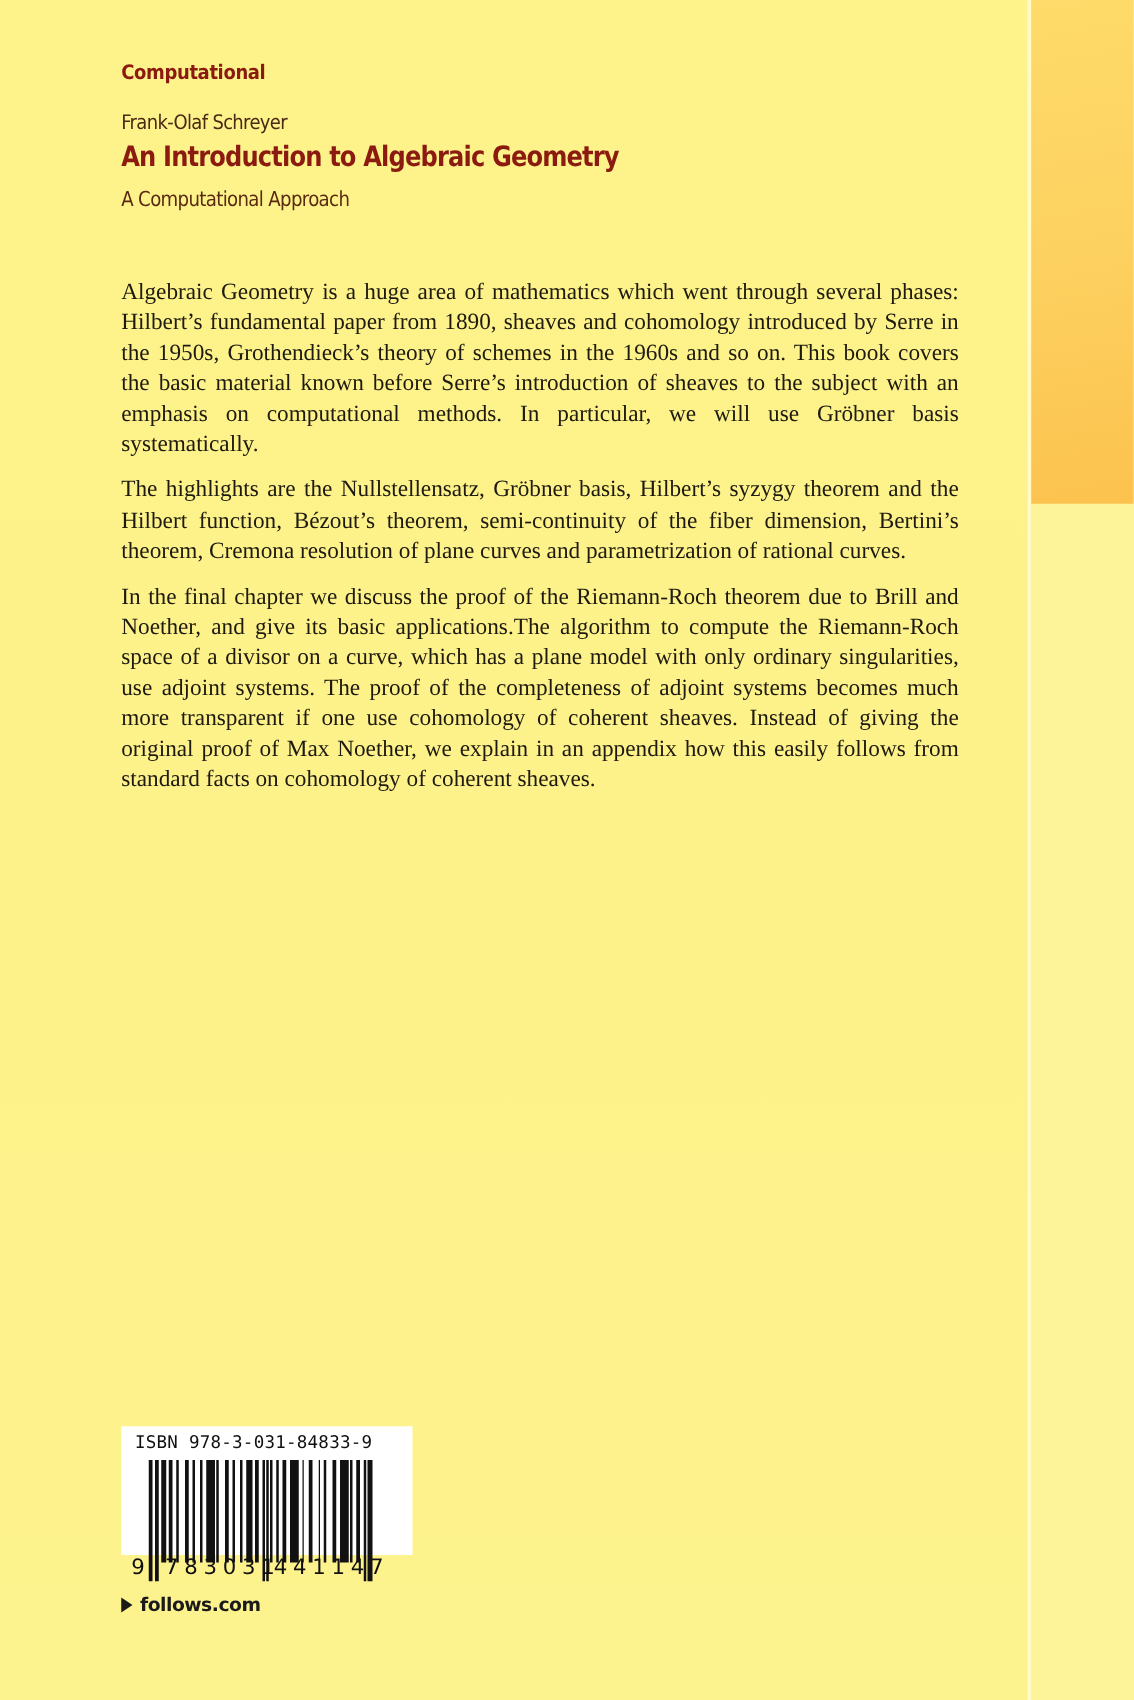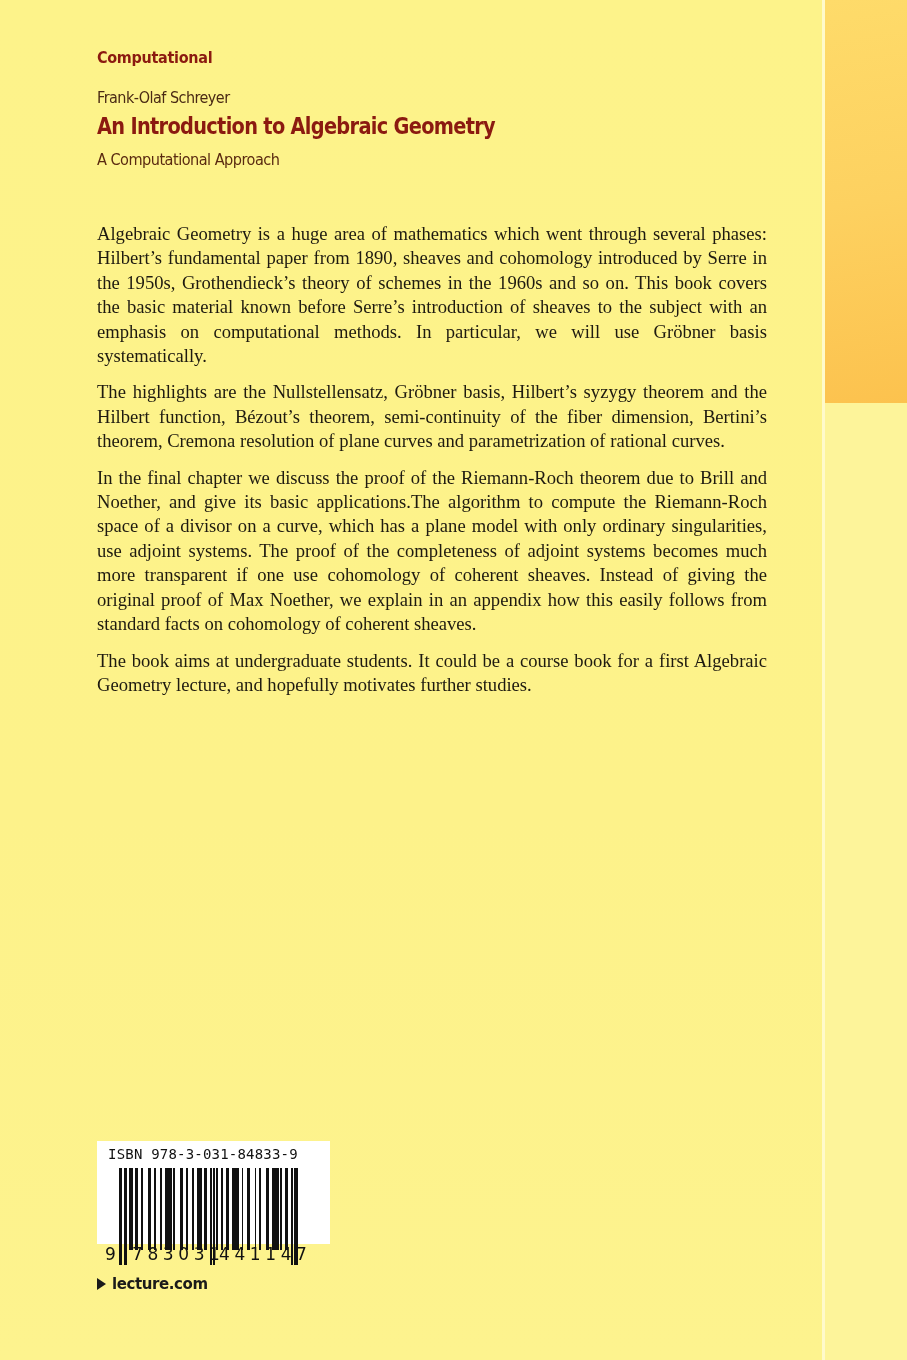--- a/index.html
+++ b/index.html
@@ -53,21 +53,20 @@
 
 <div class="series">Computational</div>
 <div class="author">Frank-Olaf Schreyer</div>
 <div class="title">An Introduction to Algebraic Geometry</div>
 <div class="subtitle">A Computational Approach</div>
 
 <div class="blurb">
   <p>Algebraic Geometry is a huge area of mathematics which went through several phases: Hilbert’s fundamental paper from 1890, sheaves and cohomology introduced by Serre in the 1950s, Grothendieck’s theory of schemes in the 1960s and so on. This book covers the basic material known before Serre’s introduction of sheaves to the subject with an emphasis on computational methods. In particular, we will use Gröbner basis systematically.</p>
   <p>The highlights are the Nullstellensatz, Gröbner basis, Hilbert’s syzygy theorem and the Hilbert function, Bézout’s theorem,  semi-continuity of the fiber dimension, Bertini’s theorem, Cremona resolution of plane curves and parametrization of rational curves.</p>
   <p>In the final chapter we discuss the proof of the Riemann-Roch theorem due to Brill and Noether, and give its basic applications.The algorithm to compute the Riemann-Roch space of a divisor on a curve, which has a plane model with only ordinary singularities, use adjoint systems. The proof of the completeness of adjoint systems becomes much more transparent if one use cohomology of coherent sheaves. Instead of giving the original proof of Max Noether, we explain in an appendix how this easily follows from standard facts on cohomology of coherent sheaves.</p>
-  <p>The book aims at undergraduate students. It could be a course book for a first Algebraic Geometry lecture, and hopefully motivates further studies.</p>
 </div>
 
 <div class="barcode-box">
   <div class="isbn-label">ISBN 978-3-031-84833-9</div>
   <div class="bars" id="bars">
       <div class="bar tall" style="width: 3.2px;"></div>
       <div class="space" style="width: 1.6px;"></div>
       <div class="bar tall" style="width: 3.2px;"></div>
       <div class="space" style="width: 1.6px;"></div>
       <div class="bar" style="width: 4.8px;"></div>
@@ -129,14 +128,14 @@
       <div class="bar tall" style="width: 3.2px;"></div>
       <div class="space" style="width: 1.6px;"></div>
     </div>
   <div class="digits-first">9</div>
   <div class="digits-left">783031</div>
   <div class="digits-right">441147</div>
 </div>
 
 <div class="springer">
   <span class="tri"></span>
-  <span>lecture.com</span>
+  <span>follows.com</span>
 </div>
 
 </body></html>

